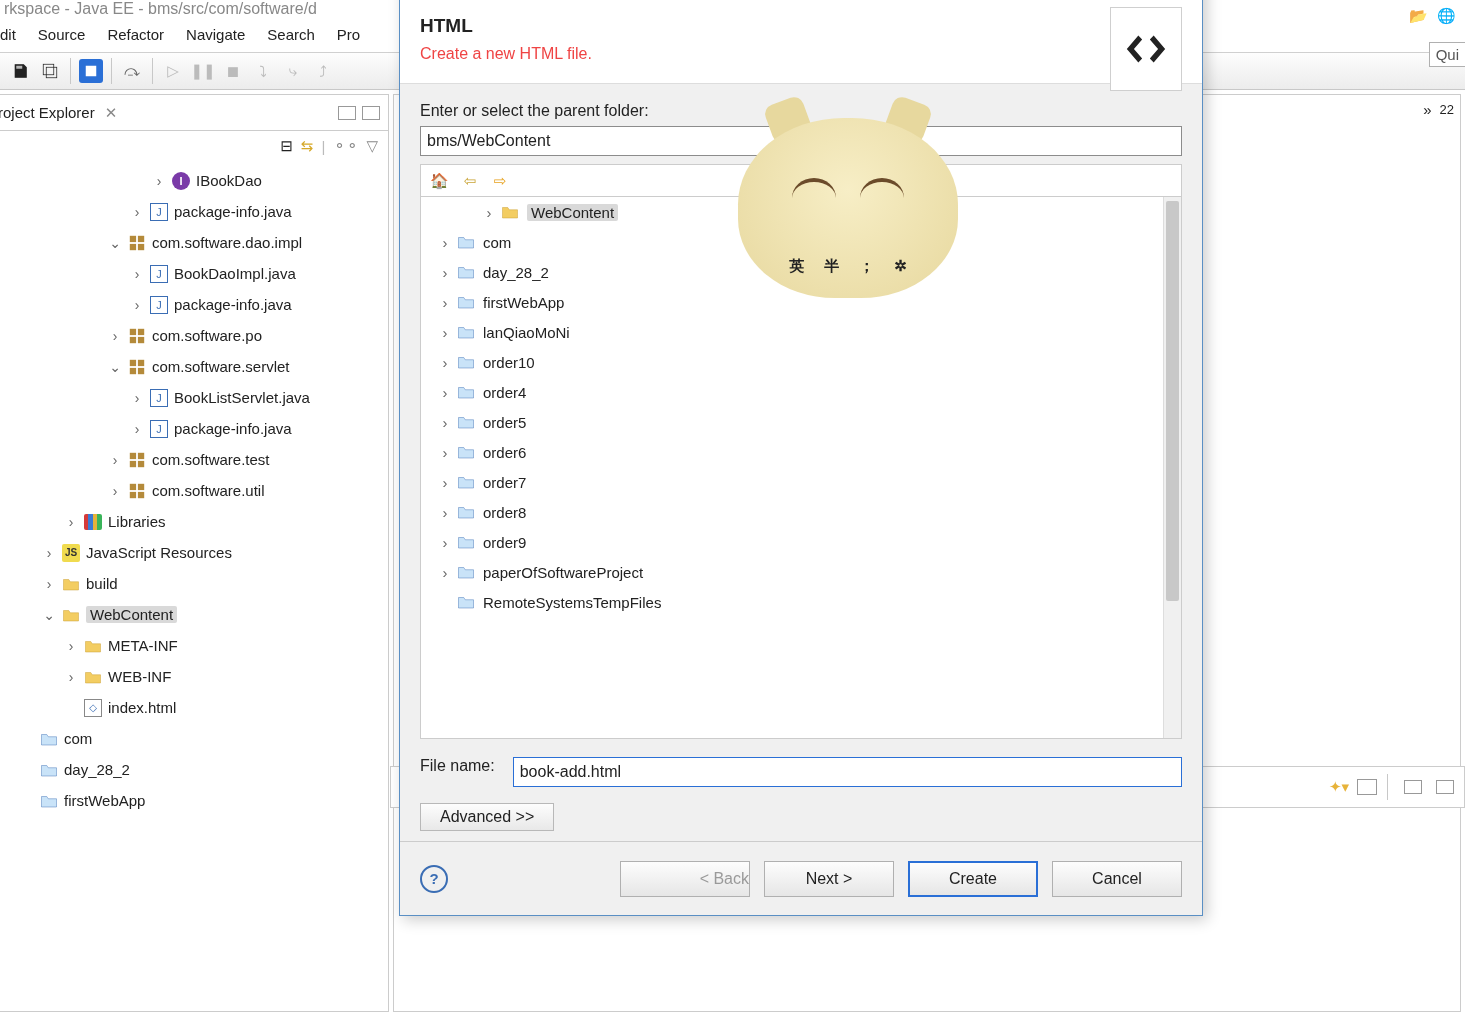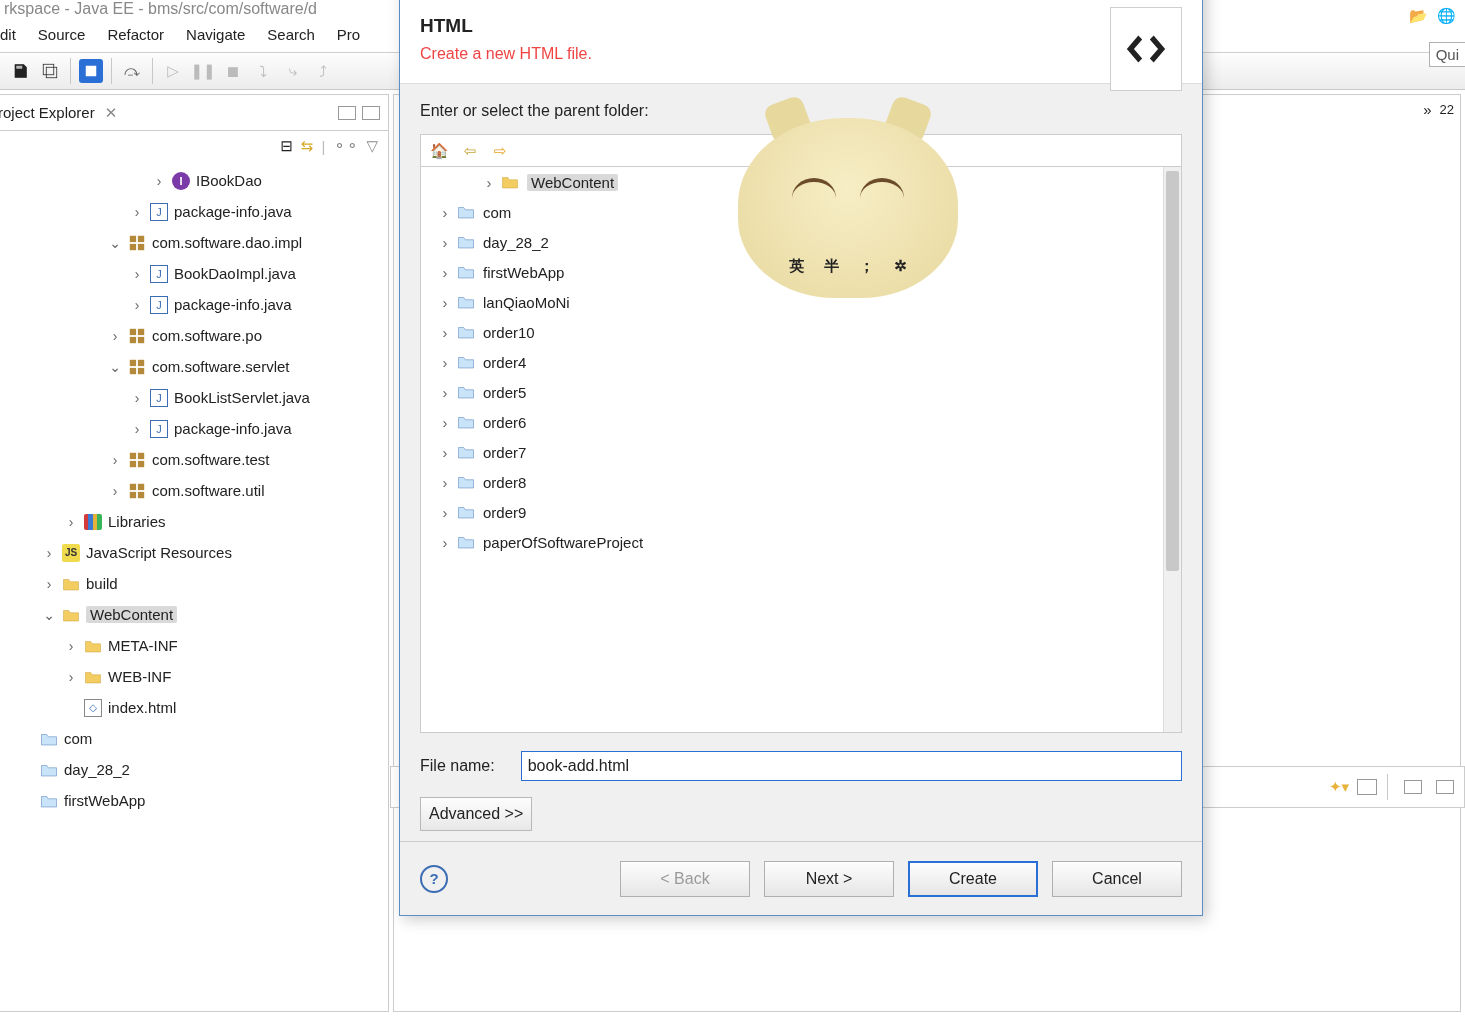--- a/index.html
+++ b/index.html
@@ -44,29 +44,29 @@
 .txtin{width:100%;height:30px;border:1px solid #8c8c8c;background:#fff;padding:2px 6px;font-size:16px;outline:none;}
 .nav-icons{height:32px;display:flex;align-items:center;gap:8px;margin-top:8px;border:1px solid #ccc;border-bottom:none;background:#fff;padding:4px 8px;}
 .nav-icons .ni{width:22px;height:22px;display:flex;align-items:center;justify-content:center;}
 .folder-tree{flex:1;border:1px solid #ccc;background:#fff;overflow:auto;position:relative;}
 .folder-tree .scrollbar{position:absolute;right:0;top:0;bottom:0;width:18px;background:#f0f0f0;border-left:1px solid #ddd;}
 .folder-tree .scrollbar .thumb{position:absolute;top:4px;left:2px;right:2px;height:400px;background:#c8c8c8;border-radius:2px;}
 .ft-row{display:flex;align-items:center;height:30px;padding-left:10px;}
 .ft-row .tw{width:20px;text-align:center;color:#666;}
 .ft-row .fico{width:22px;height:22px;margin-right:6px;display:flex;align-items:center;justify-content:center;}
 .ft-sel{background:#d9d9d9;padding:0 4px;border-radius:2px;}
-.fname-row{display:flex;align-items:center;margin-top:18px;gap:26px;}
+.fname-row{display:flex;margin-top:18px;gap:18px;}
 .fname-row .lbl2{font-size:16px;white-space:nowrap;}
 .fname-row input{flex:1;height:30px;border:1px solid #2a6fd6;padding:2px 6px;font-size:16px;outline:none;}
-.adv-btn{margin-top:16px;height:34px;padding:0 8px;background:linear-gradient(#fdfdfd,#e8e8e8);border:1px solid #b8b8b8;font-size:16px;align-self:flex-start;}
+.adv-btn{margin-top:16px;height:28px;padding:0 19px;background:linear-gradient(#fdfdfd,#e8e8e8);border:1px solid #b8b8b8;font-size:16px;align-self:flex-start;}
 .dlg-footer{height:74px;border-top:1px solid #ccc;background:#f0f0f0;display:flex;align-items:center;padding:0 20px;gap:14px;}
 .help-ico{width:28px;height:28px;border:2px solid #3a6db4;border-radius:14px;color:#3a6db4;display:flex;align-items:center;justify-content:center;font-weight:bold;margin-right:auto;}
 .dlg-btn{min-width:130px;height:36px;background:linear-gradient(#fdfdfd,#e6e6e6);border:1px solid #b0b0b0;font-size:16px;}
 .dlg-btn.primary{border:2px solid #2a6fd6;}
-.dlg-btn:disabled{color:#9a9a9a;}
+.dlg-btn:disabled{color:#9a9a9a;text-align:right;}
 
 
 .sticker{position:absolute;left:728px;top:100px;width:240px;height:200px;pointer-events:none;}
 .cat-head{width:220px;height:180px;background:radial-gradient(ellipse at 50% 40%,#f7eec6,#e7d89e);border-radius:48% 48% 44% 44%;position:absolute;top:18px;left:10px;}
 .cat-ear{width:40px;height:40px;background:#e7d89e;border-radius:10px;position:absolute;top:0;}
 .cat-ear.l{left:40px;transform:rotate(-20deg);}
 .cat-ear.r{right:40px;transform:rotate(20deg);}
 .cat-eye{position:absolute;top:60px;width:44px;height:20px;border-top:4px solid #6b4b2a;border-radius:50% 50% 0 0/100% 100% 0 0;}
 .cat-eye.l{left:54px;}
 .cat-eye.r{right:54px;}
@@ -363,20 +363,21 @@
       <p>Create a new HTML file.</p>
     </div>
     <div class="file-badge">
       <svg width="46" height="46" viewBox="0 0 24 24">
           <path fill="currentColor" d="M8 5l-6 7 6 7 2-2-4.3-5L10 7zM16 5l6 7-6 7-2-2 4.3-5L14 7z"></path>
         </svg>
     </div>
   </div>
   <div class="dlg-body">
     <div class="lbl">Enter or select the parent folder:</div>
+    <input class="txtin" value="bms/WebContent" style="">
     <div class="nav-icons">
       <span class="ni">🏠</span>
       <span class="ni" style="color:#c9a437;">⇦</span>
       <span class="ni" style="color:#e7a21f;">⇨</span>
     </div>
     <div class="folder-tree">
       <div id="dlg-tree">
           <div class="ft-row" style="padding-left: 58px;">
             <span class="tw">›</span>
             <span class="fico">
@@ -486,20 +487,29 @@
             <span>order9</span>
           </div>
           <div class="ft-row" style="padding-left: 14px;">
             <span class="tw">›</span>
             <span class="fico">
               <svg width="18" height="16" viewBox="0 0 24 20">
                 <path class="proj-svg" d="M2 4h7l2 3h11v11H2z"></path>
               </svg>
             </span>
             <span>paperOfSoftwareProject</span>
+          </div>
+          <div class="ft-row" style="padding-left: 14px;">
+            <span class="tw"></span>
+            <span class="fico">
+              <svg width="18" height="16" viewBox="0 0 24 20">
+                <path class="proj-svg" d="M2 4h7l2 3h11v11H2z"></path>
+              </svg>
+            </span>
+            <span>RemoteSystemsTempFiles</span>
           </div>
         </div>
       <div class="scrollbar">
           <div class="thumb"></div>
         </div>
     </div>
     <div class="fname-row">
       <span class="lbl2">File name:</span>
       <input value="book-add.html" style="">
     </div>

